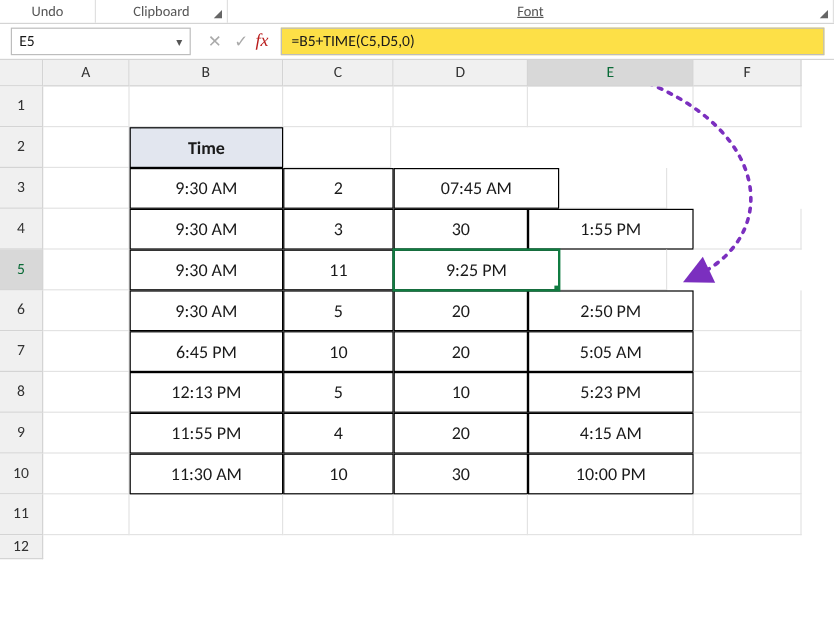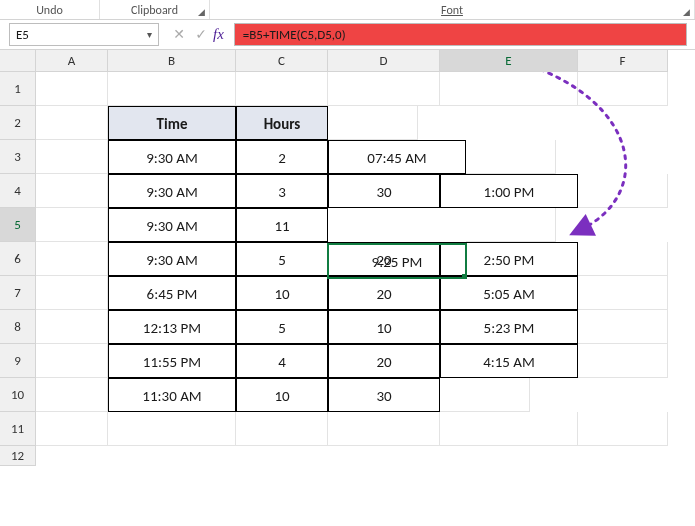--- a/index.html
+++ b/index.html
@@ -32,21 +32,21 @@
     border-right: 1px solid #e0e0e0;
     padding: 0 8px;
   }
   .ribbon-group .dlaunch {
     position: absolute;
     right: 4px;
     bottom: 2px;
     font-size: 9px;
     color: #666;
   }
-  .g-undo { width: 100px; }
+  .g-undo { width: 80px; }
   .g-clip { width: 110px; align-items: center; }
   .g-font { flex: 1; text-decoration: underline; }
   
   .fbar-row {
     display: flex;
     align-items: stretch;
     height: 30px;
     border-bottom: 1px solid #d4d4d4;
     background: #fff;
   }
@@ -68,30 +68,30 @@
     color: #555;
   }
   .fx-buttons {
     display: flex;
     align-items: center;
     gap: 2px;
     padding: 0 6px;
     color: #888;
   }
   .fx-btn { width: 20px; text-align: center; font-size: 14px; color:#aaa; }
-  .fx-label { font-style: italic; font-family: "Times New Roman", serif; color: #4c1d95; font-size: 15px; }
+  .fx-label { font-style: italic; font-family: "Times New Roman", serif; color: #b91c1c; font-size: 15px; }
   .formula-input {
     flex: 1;
     border: 1px solid #bdbdbd;
     margin: 3px 8px 3px 4px;
     padding: 2px 8px;
     font-size: 13px;
     display: flex;
     align-items: center;
-    background: #ef4444;
+    background: #fde047;
   }
   
   .grid-wrap {
     display: flex;
     height: calc(100% - 50px);
     background: #fff;
   }
   .corner {
     width: 36px;
     height: 22px;
@@ -154,21 +154,20 @@
   }
   .dcell {
     border: 1px solid #000 !important;
     text-align: center;
   }
   
   .sel {
     outline: 2px solid #107c41;
     outline-offset: -1px;
     position: relative;
-    margin-top: 36px;
   }
   .sel::after{
     content:"";
     position:absolute;
     right:-3px; bottom:-3px;
     width:6px;height:6px;
     background:#107c41;
   }
   .rowh.selmark, .colh.selmark { background:#d8d8d8; color:#0a6b37; }
   
@@ -244,37 +243,36 @@
         <div class="cell cB"></div>
         <div class="cell cC"></div>
         <div class="cell cD"></div>
         <div class="cell cE"></div>
         <div class="cell cF"></div>
       </div>
 
       <div class="cellrow">
         <div class="cell cA"></div>
         <div class="cell cB hdr">Time</div>
-        <div class="cell cC hdr">Hours</div>
         <div class="cell cF"></div>
       </div>
 
       <div class="cellrow">
         <div class="cell cA"></div>
         <div class="cell cB dcell">9:30 AM</div>
         <div class="cell cC dcell">2</div>
         <div class="cell cE dcell">07:45 AM</div>
         <div class="cell cF"></div>
       </div>
       <div class="cellrow">
         <div class="cell cA"></div>
         <div class="cell cB dcell">9:30 AM</div>
         <div class="cell cC dcell">3</div>
         <div class="cell cD dcell">30</div>
-        <div class="cell cE dcell">1:00 PM</div>
+        <div class="cell cE dcell">1:55 PM</div>
         <div class="cell cF"></div>
       </div>
       <div class="cellrow">
         <div class="cell cA"></div>
         <div class="cell cB dcell">9:30 AM</div>
         <div class="cell cC dcell">11</div>
         <div class="cell cE dcell sel">9:25 PM</div>
         <div class="cell cF"></div>
       </div>
       <div class="cellrow">
@@ -307,20 +305,21 @@
         <div class="cell cC dcell">4</div>
         <div class="cell cD dcell">20</div>
         <div class="cell cE dcell">4:15 AM</div>
         <div class="cell cF"></div>
       </div>
       <div class="cellrow">
         <div class="cell cA"></div>
         <div class="cell cB dcell">11:30 AM</div>
         <div class="cell cC dcell">10</div>
         <div class="cell cD dcell">30</div>
+        <div class="cell cE dcell">10:00 PM</div>
         <div class="cell cF"></div>
       </div>
 
       <div class="cellrow">
         <div class="cell cA"></div>
         <div class="cell cB"></div>
         <div class="cell cC"></div>
         <div class="cell cD"></div>
         <div class="cell cE"></div>
         <div class="cell cF"></div>

